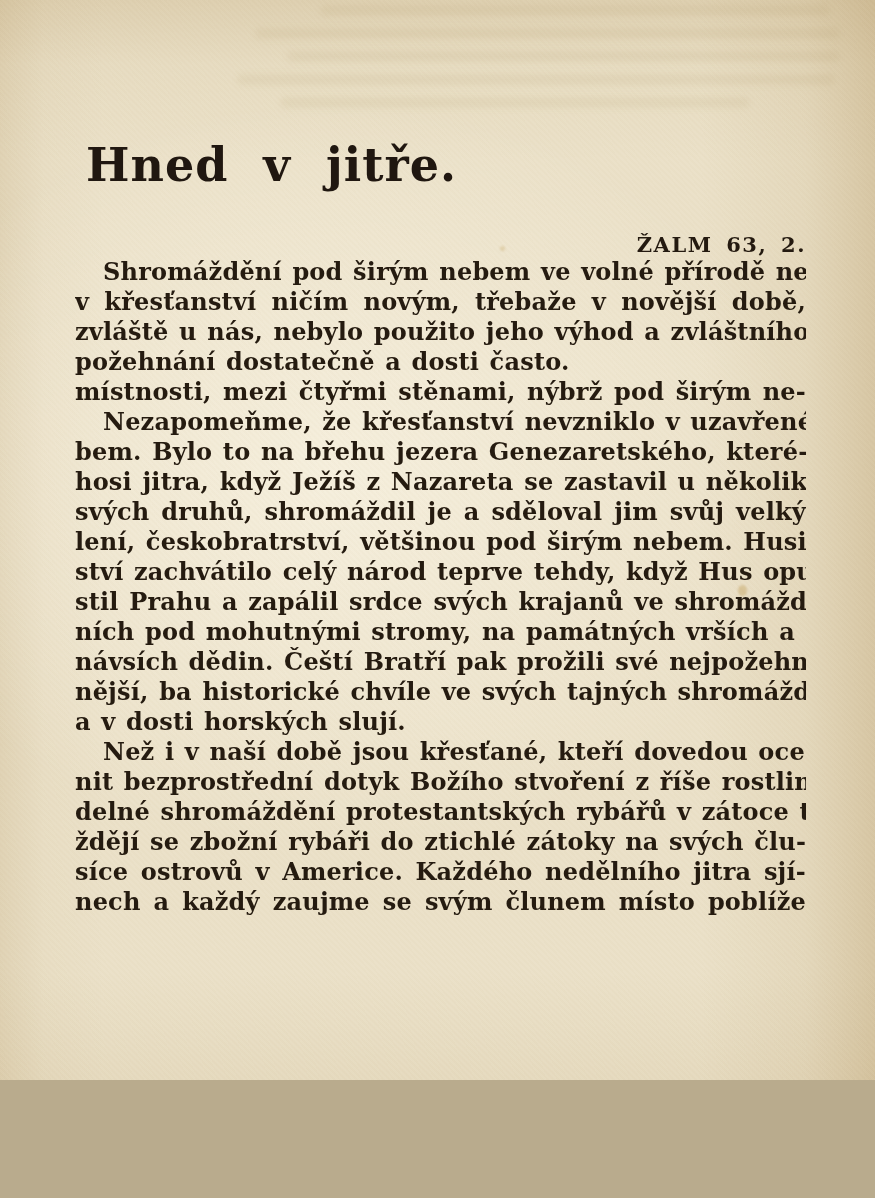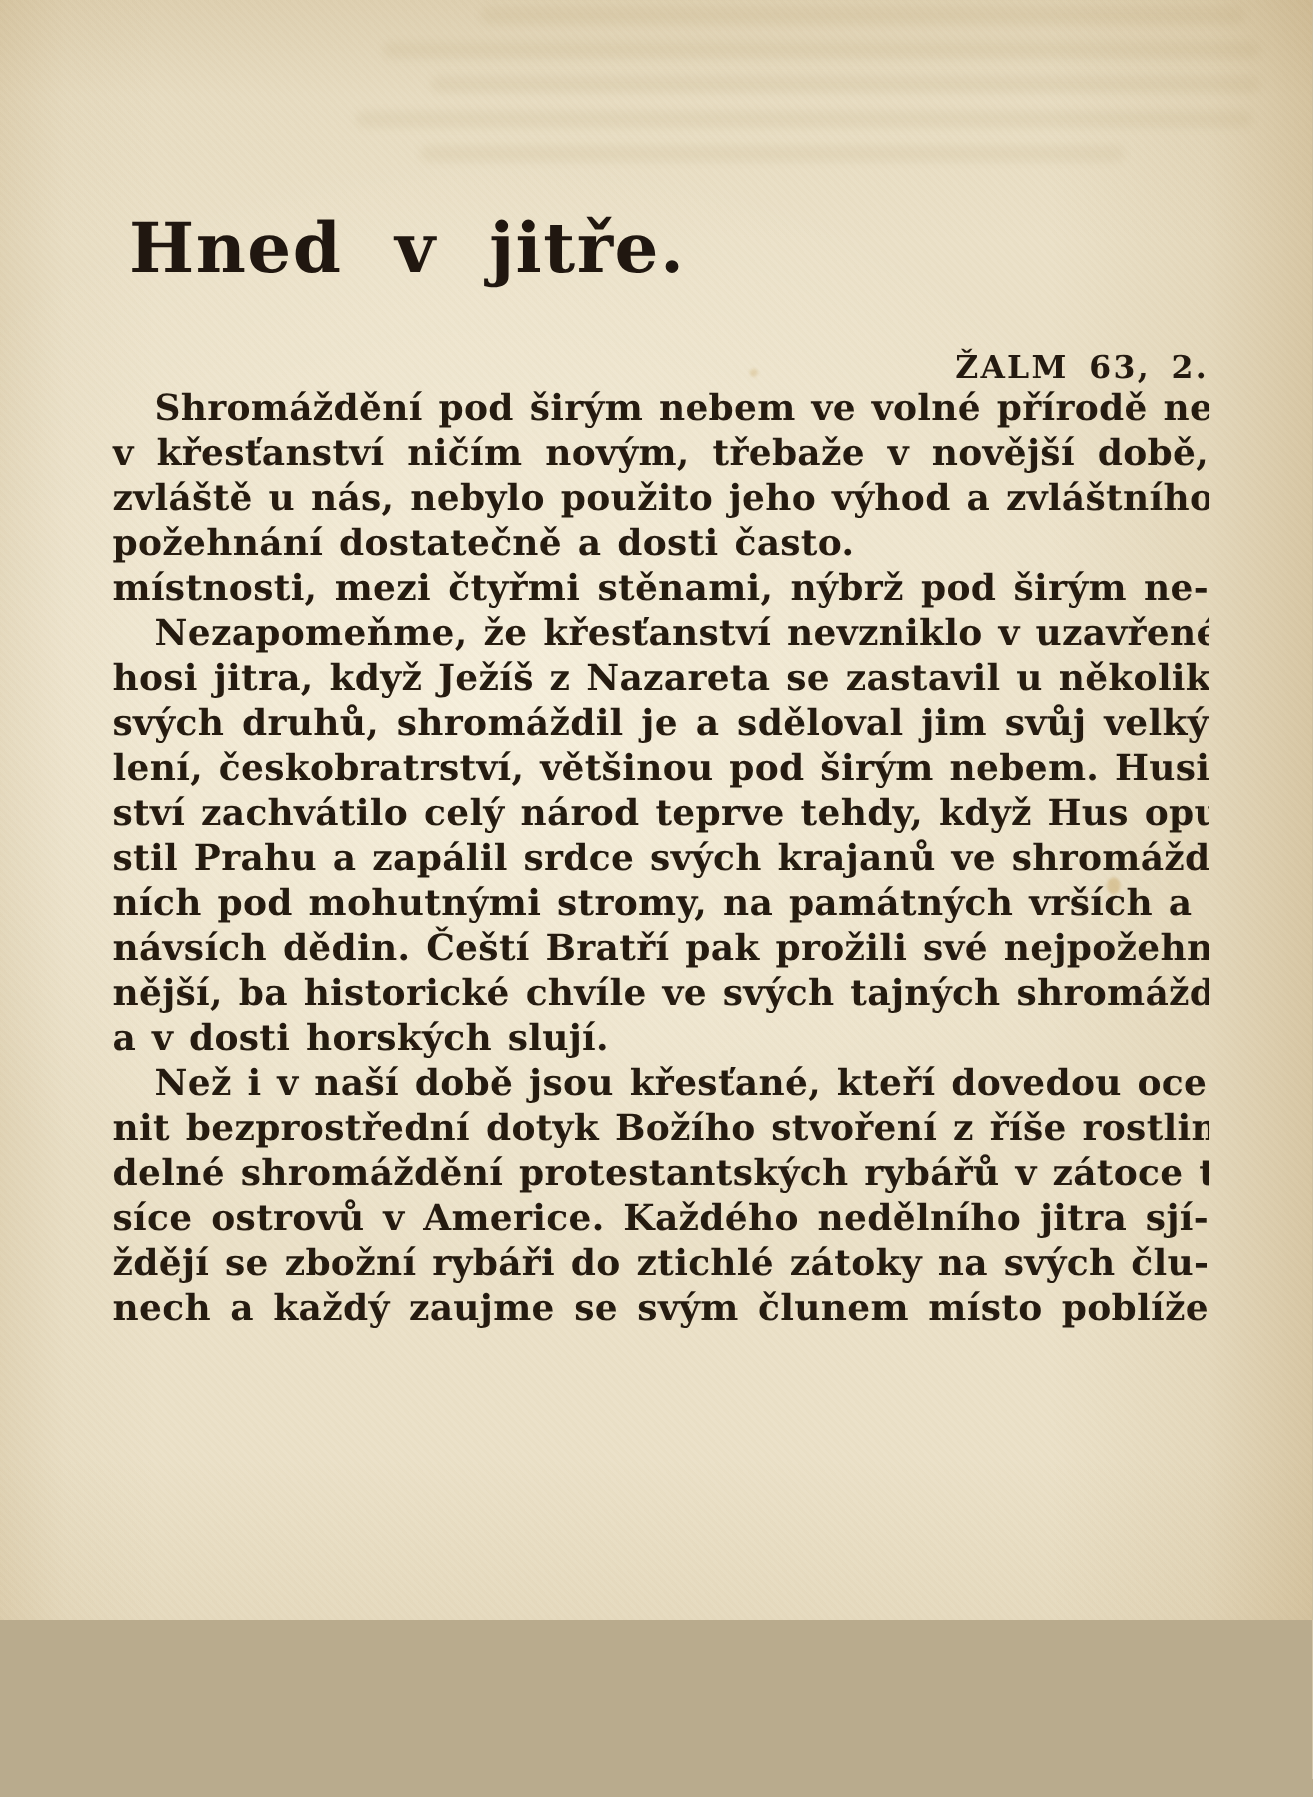--- a/index.html
+++ b/index.html
@@ -139,40 +139,41 @@
     <div>
       <div class="line first">Shromáždění pod širým nebem ve volné přírodě není</div>
       <div class="line">v křesťanství ničím novým, třebaže v novější době,</div>
       <div class="line">zvláště u nás, nebylo použito jeho výhod a zvláštního</div>
       <div class="line parend">požehnání dostatečně a dosti často.</div>
     </div>
 
     <div>
       <div class="line">místnosti, mezi čtyřmi stěnami, nýbrž pod širým ne-</div>
       <div class="line first">Nezapomeňme, že křesťanství nevzniklo v uzavřené</div>
+      <div class="line">bem. Bylo to na břehu jezera Genezaretského, které-</div>
       <div class="line">hosi jitra, když Ježíš z Nazareta se zastavil u několika</div>
       <div class="line">svých druhů, shromáždil je a sděloval jim svůj velký</div>
     </div>
 
     <div>
       <div class="line">lení, českobratrství, většinou pod širým nebem. Husit-</div>
       <div class="line">ství zachvátilo celý národ teprve tehdy, když Hus opu-</div>
       <div class="line">stil Prahu a zapálil srdce svých krajanů ve shromáždě-</div>
       <div class="line">ních pod mohutnými stromy, na památných vrších a na</div>
       <div class="line">návsích dědin. Čeští Bratří pak prožili své nejpožehna-</div>
       <div class="line">nější, ba historické chvíle ve svých tajných shromáždě-</div>
       <div class="line parend">a v dosti horských slují.</div>
     </div>
 
     <div>
       <div class="line first">Než i v naší době jsou křesťané, kteří dovedou oce-</div>
       <div class="line">nit bezprostřední dotyk Božího stvoření z říše rostlinné</div>
       <div class="line">delné shromáždění protestantských rybářů v zátoce ti-</div>
+      <div class="line">ždějí se zbožní rybáři do ztichlé zátoky na svých člu-</div>
       <div class="line">síce ostrovů v Americe. Každého nedělního jitra sjí-</div>
-      <div class="line">ždějí se zbožní rybáři do ztichlé zátoky na svých člu-</div>
       <div class="line">nech a každý zaujme se svým člunem místo poblíže</div>
     </div>
 
   </div>
 
   <div class="pagenum">68</div>
 
 </div>
 
 </body></html>

